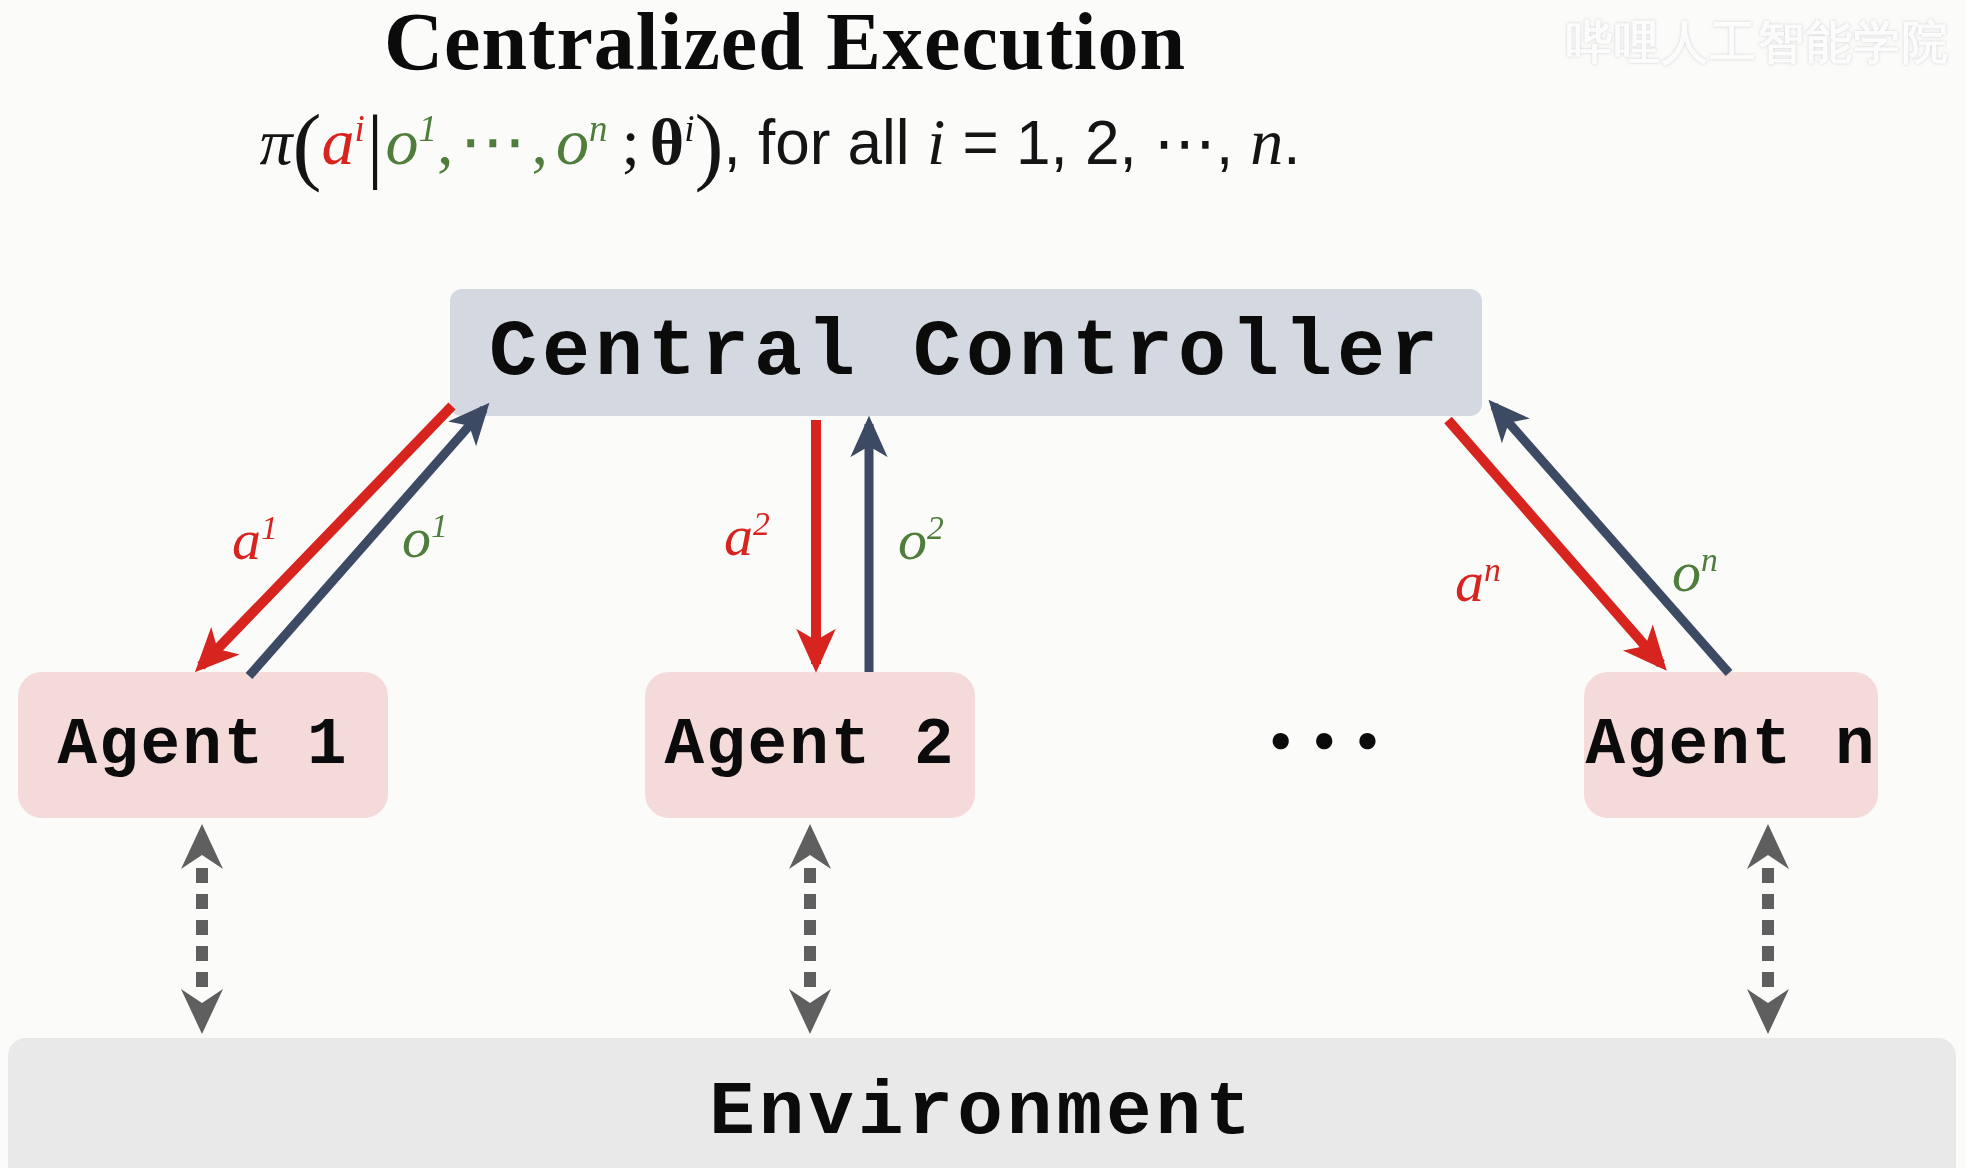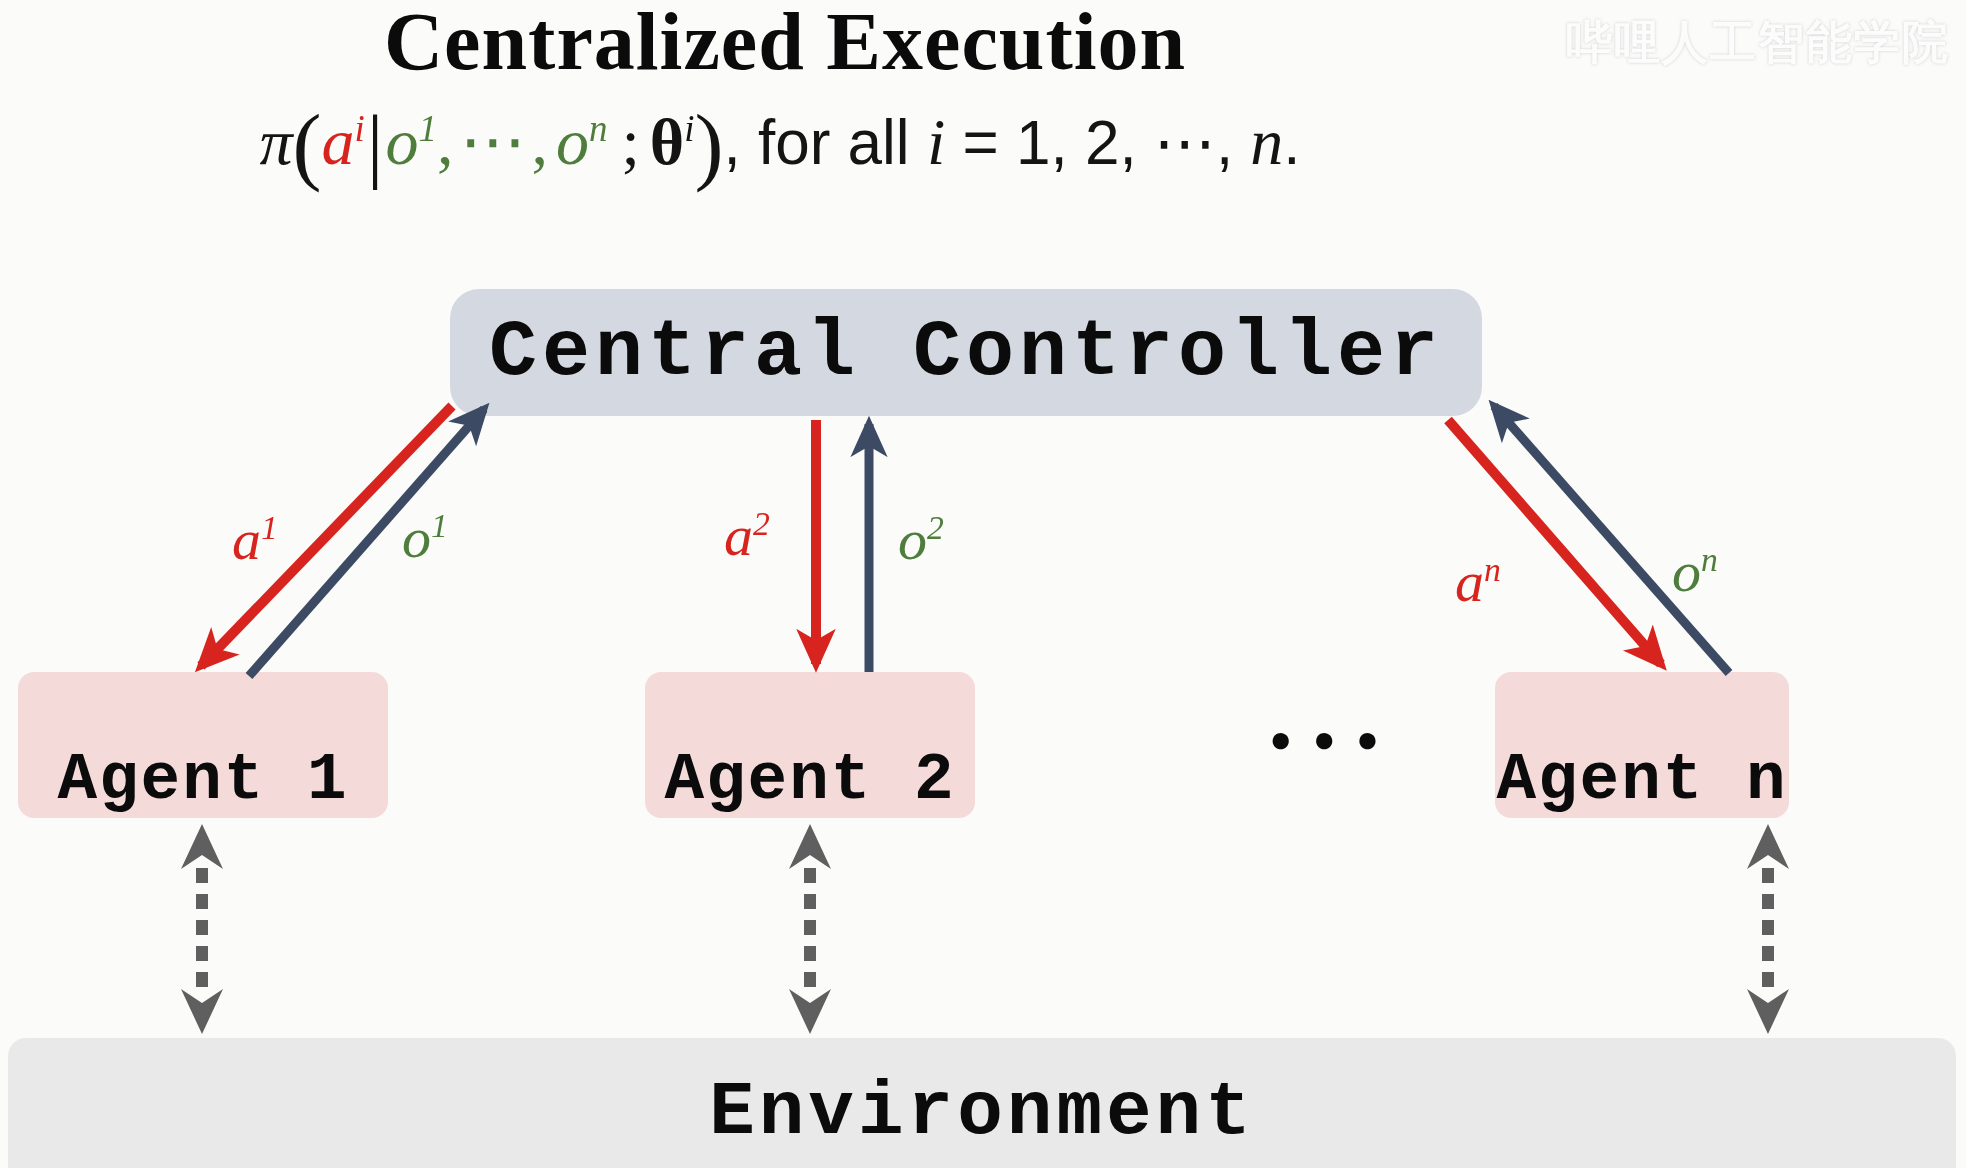--- a/index.html
+++ b/index.html
@@ -39,34 +39,34 @@
   .formula .bar{font-size:1.26em;font-weight:300;vertical-align:-0.1em;line-height:0;padding:0 2px;}
   .formula .msup{font-size:0.56em;vertical-align:0.62em;font-style:italic;line-height:0;}
   .formula .theta{font-weight:700;font-style:normal;margin-left:10px;}
   .formula .semi{margin-left:14px;}
   .formula .cdots{margin:0 6px;}
   .formula .sans{font-family:"Liberation Sans","DejaVu Sans",sans-serif;font-size:0.94em;}
   .red{color:var(--action-red);}
   .green{color:var(--observation-green);}
   
   .controller-box{
-    position:absolute;left:450px;top:289px;width:1032px;height:127px;border-radius:29px;
+    position:absolute;left:450px;top:289px;width:1032px;height:127px;border-radius:12px;
     background:var(--controller-bg);display:flex;align-items:center;justify-content:center;
   }
   .controller-box .box-label{
     font-family:"Liberation Mono","DejaVu Sans Mono",monospace;font-weight:700;
     font-size:80px;letter-spacing:5px;color:#0b0b0b;
   }
   .agent-box{
-    position:absolute;top:672px;height:146px;border-radius:16px;background:var(--agent-bg);
-    display:flex;align-items:flex-end;justify-content:center;
+    position:absolute;top:672px;height:146px;border-radius:24px;background:var(--agent-bg);
+    display:flex;align-items:center;justify-content:center;
   }
   #agent-1{left:18px;width:370px;}
   #agent-2{left:645px;width:330px;}
-  #agent-n{left:1495px;width:294px;}
+  #agent-n{left:1584px;width:294px;}
   .agent-box .box-label{
     font-family:"Liberation Mono","DejaVu Sans Mono",monospace;font-weight:700;
     font-size:66px;letter-spacing:2px;color:#0b0b0b;
   }
   .ellipsis{
     position:absolute;left:1252px;top:712px;width:140px;text-align:center;
     font-family:"DejaVu Sans",sans-serif;font-size:46px;line-height:60px;letter-spacing:14px;
     font-weight:700;color:#0b0b0b;text-indent:14px;
   }
   .env-bar{

